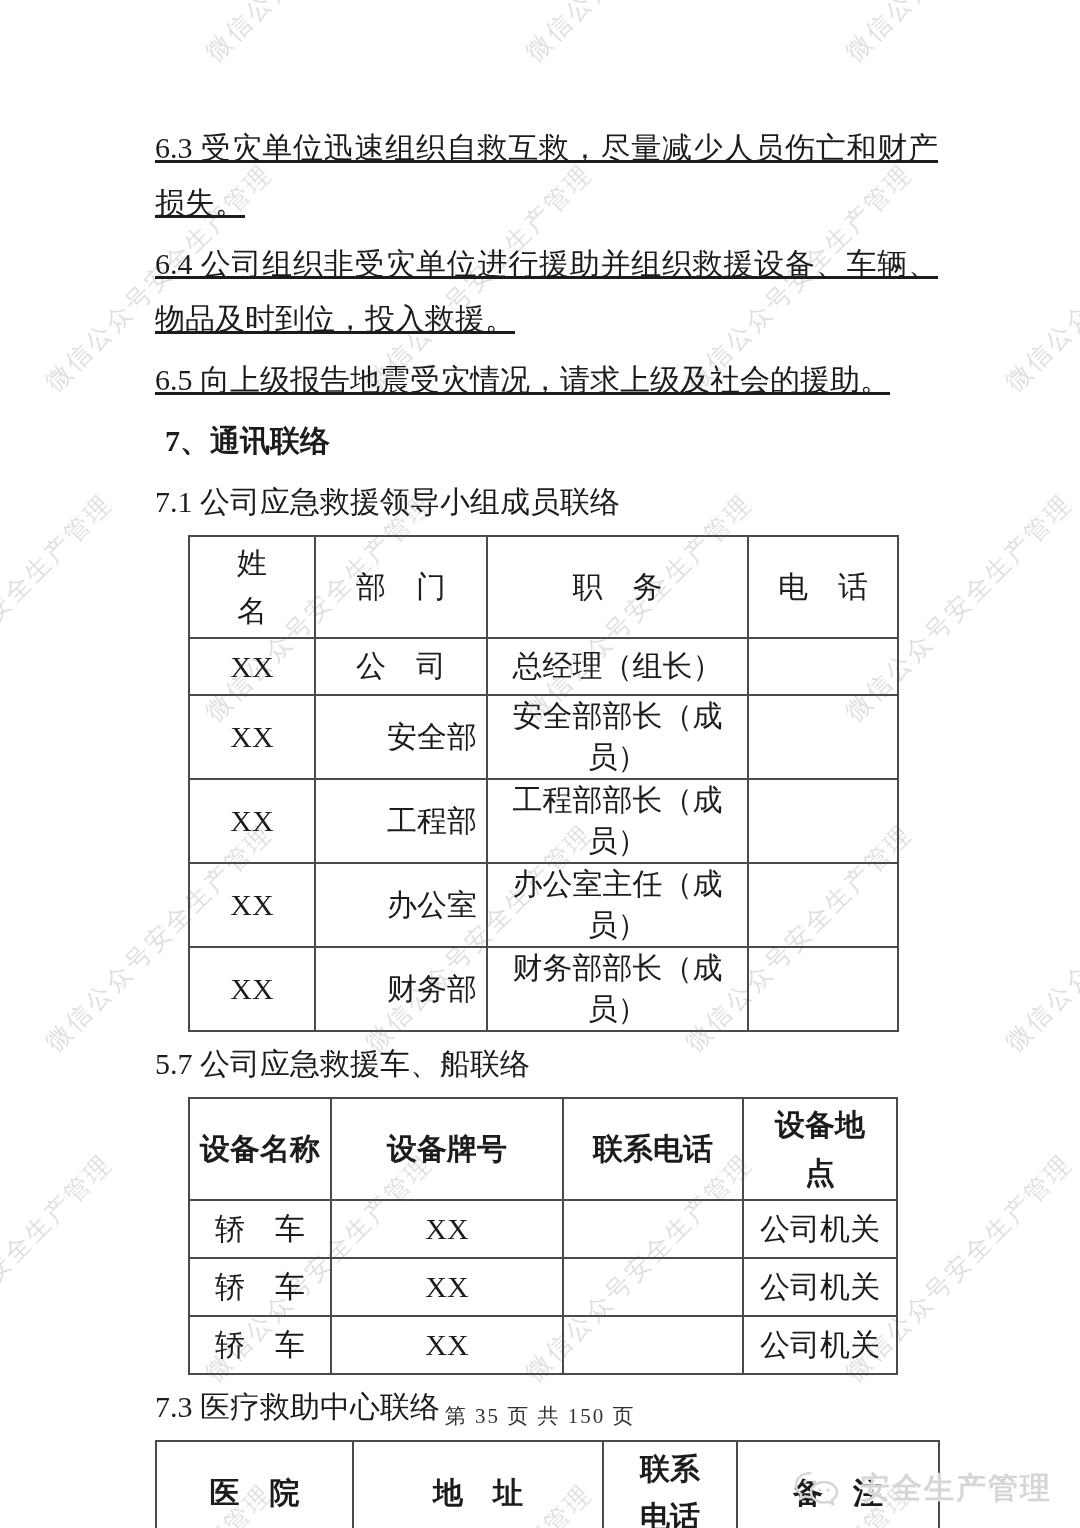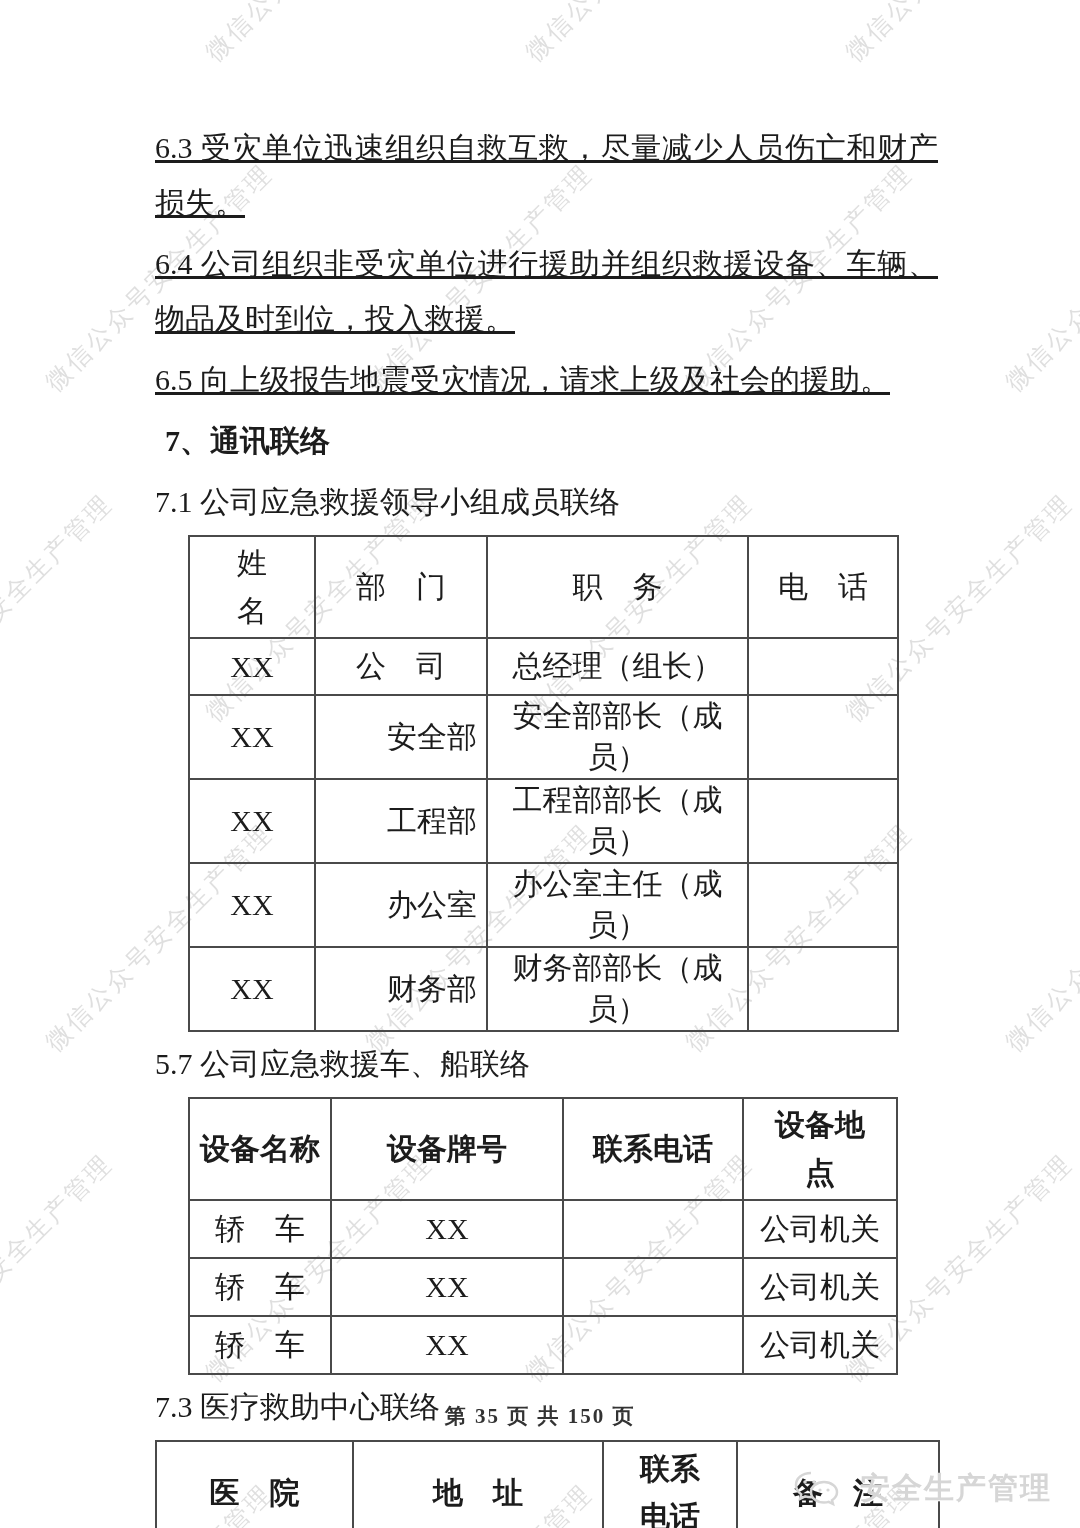--- a/index.html
+++ b/index.html
@@ -81,21 +81,20 @@
   td.c-right{text-align:right;padding-right:9px;}
 
   
   .footer{
     position:absolute;left:0;top:1402px;width:100%;
     text-align:center;
     font-size:21px;
     letter-spacing:2px;
     color:#333;
     z-index:1;
-    font-weight:bold;
   }
 
   
   .brand{
     position:absolute;right:28px;top:1468px;
     display:flex;align-items:center;gap:20px;
     z-index:1;
   }
   .brand-label{
     font-family:"Liberation Sans","DejaVu Sans",sans-serif;

